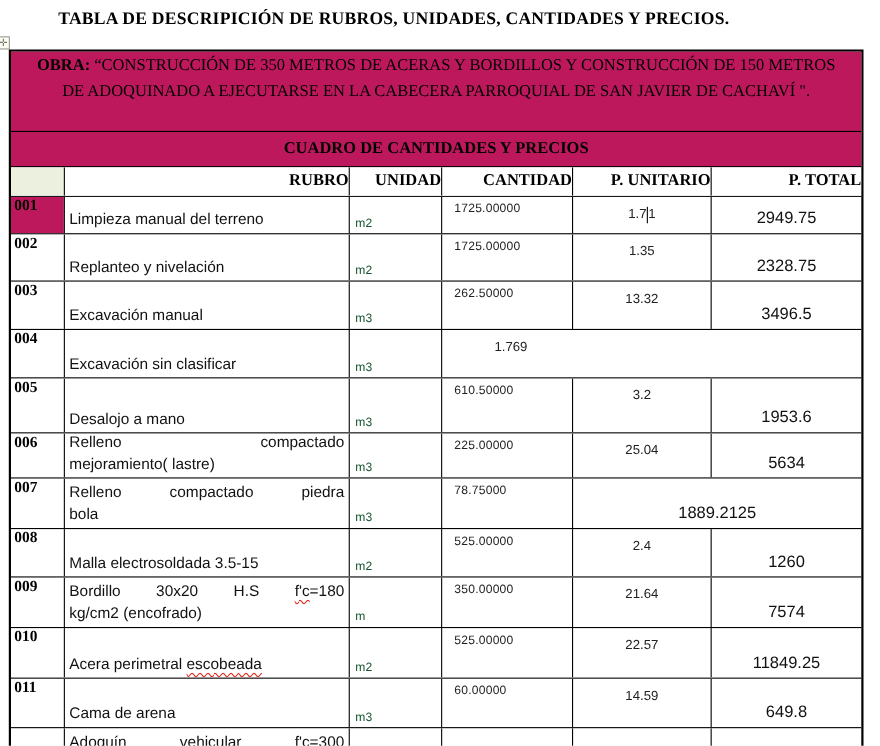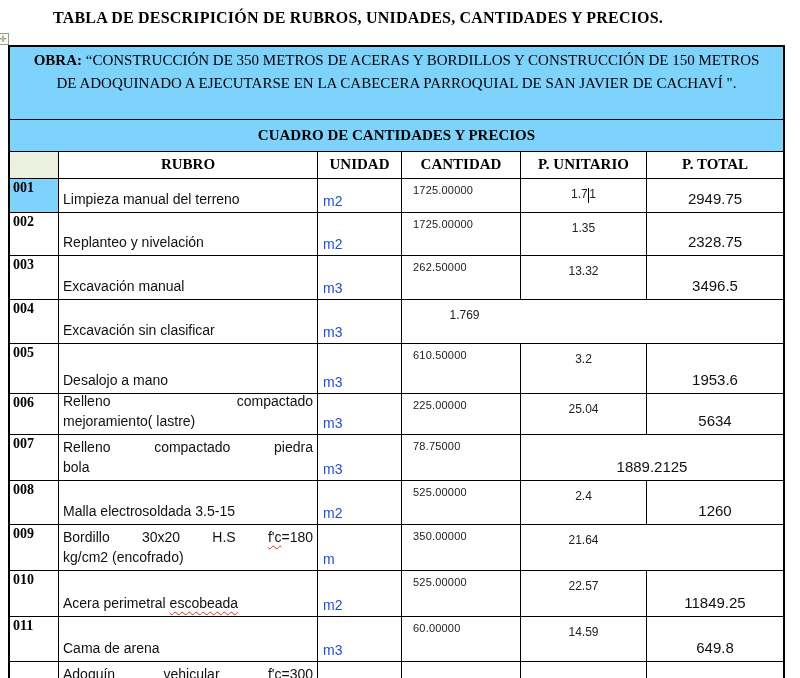--- a/index.html
+++ b/index.html
@@ -11,50 +11,50 @@
                font-family:"Liberation Serif", serif; font-weight:bold; font-size:16px;
                letter-spacing:.2px; color:#000; }
 
   .move-handle { position:absolute; left:-3px; top:33px; width:12px; height:12px;
                  border:1px solid #9a9a94; background:#fdfcf0; color:#777;
                  font-size:9px; line-height:10px; text-align:center; overflow:hidden; }
 
   .tbl { position:absolute; left:8px; top:45px; width:777px; border:2px solid #000; background:#fff; }
 
   .row { border-bottom:1px solid #000; overflow:hidden; }
-  .green { background:#7dd3fc; }
+  .green { background:#be185d; }
 
   .obra-row { height:73px; padding:2px 12px 0 12px; text-align:center;
               font-family:"Liberation Serif", serif; font-size:15px; line-height:23px; color:#000; }
   .obra-label { font-weight:bold; }
 
   .cuadro-row { height:32px; text-align:center; font-family:"Liberation Serif", serif;
                 font-weight:bold; font-size:15px; line-height:31px; color:#000; }
 
   .flexrow { display:flex; }
   .c { height:100%; overflow:hidden; }
   .c + .c { border-left:1px solid #000; }
   .c0 { width:48px; }
   .c1 { width:259px; }
   .c2 { width:84px; }
   .c3 { width:119px; }
   .c4 { width:126px; }
   .c5 { flex:1; }
 
   .head-row { height:27px; }
   .head-row .c { font-family:"Liberation Serif", serif; font-weight:bold; font-size:15px;
-                 line-height:25px; text-align:center; color:#000; background:#fff; }
+                 line-height:25px; text-align:right; color:#000; background:#fff; }
   .head-row .c0 { background:#ebf1de; }
 
   .num-cell { font-family:"Liberation Serif", serif; font-weight:bold; font-size:14px;
               padding:1px 0 0 3px; color:#000; }
   .desc-cell { display:flex; flex-direction:column; justify-content:flex-end;
                padding:0 4px 3px 4px; font-size:14px; line-height:20px; color:#111; }
   .desc-line.jline { text-align:justify; text-align-last:justify; }
-  .unit-cell { display:flex; align-items:flex-end; padding:0 0 3px 5px; font-size:14px; color:#1d4ed8; }
+  .unit-cell { display:flex; align-items:flex-end; padding:0 0 3px 5px; font-size:11px; color:#14532d; }
   .qty-cell { padding:5px 0 0 11px; font-size:11px; letter-spacing:.2px; color:#222; }
   .uprice-cell { text-align:center; padding-top:8px; font-size:12px; color:#222; }
   .total-cell { display:flex; align-items:flex-end; justify-content:center;
                 padding-bottom:5px; font-size:15px; color:#111; }
 
   .drow:last-child { border-bottom:none; }
   .drow:last-child .desc-cell { justify-content:flex-start; padding-top:2px; }
 
   .sq { text-decoration:underline; text-decoration-style:wavy;
         text-decoration-color:#e02b20; text-decoration-thickness:1px; text-underline-offset:3px; }
@@ -166,20 +166,21 @@
   </div>
       <div class="row flexrow drow" style="height: 46px;">
     <div class="c c0 num-cell">009</div>
     <div class="c c1 desc-cell">
           <div class="desc-line jline">Bordillo 30x20 H.S <span class="sq">f'c</span>=180</div>
           <div class="desc-line">kg/cm2 (encofrado)</div>
         </div>
     <div class="c c2 unit-cell">m</div>
     <div class="c c3 qty-cell">350.00000</div>
     <div class="c c4 uprice-cell">21.64</div>
+    <div class="c c5 total-cell">7574</div>
   </div>
       <div class="row flexrow drow" style="height: 46px;">
     <div class="c c0 num-cell">010</div>
     <div class="c c1 desc-cell">
           <div class="desc-line">Acera perimetral <span class="sq">escobeada</span></div>
         </div>
     <div class="c c2 unit-cell">m2</div>
     <div class="c c3 qty-cell">525.00000</div>
     <div class="c c4 uprice-cell">22.57</div>
     <div class="c c5 total-cell">11849.25</div>

